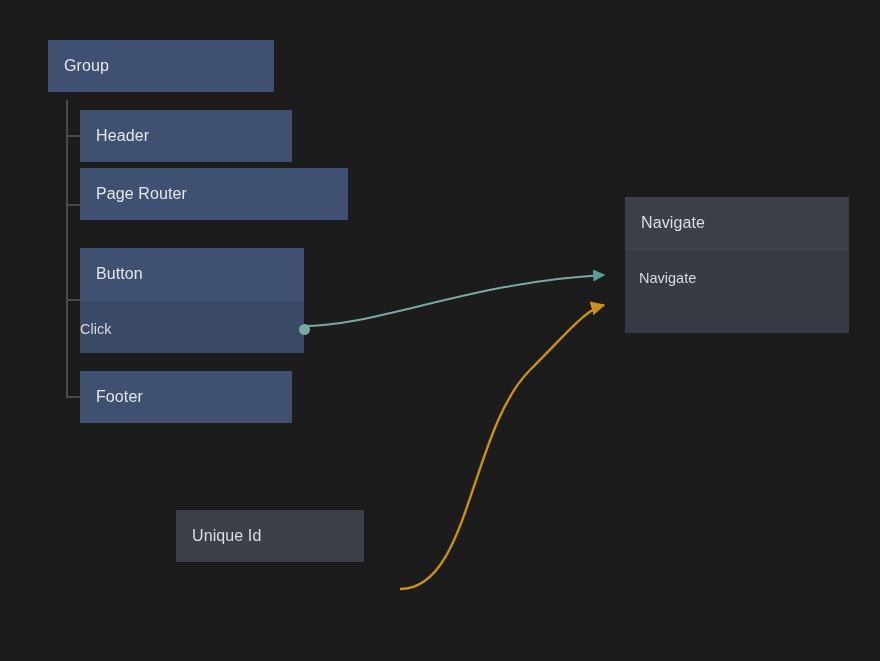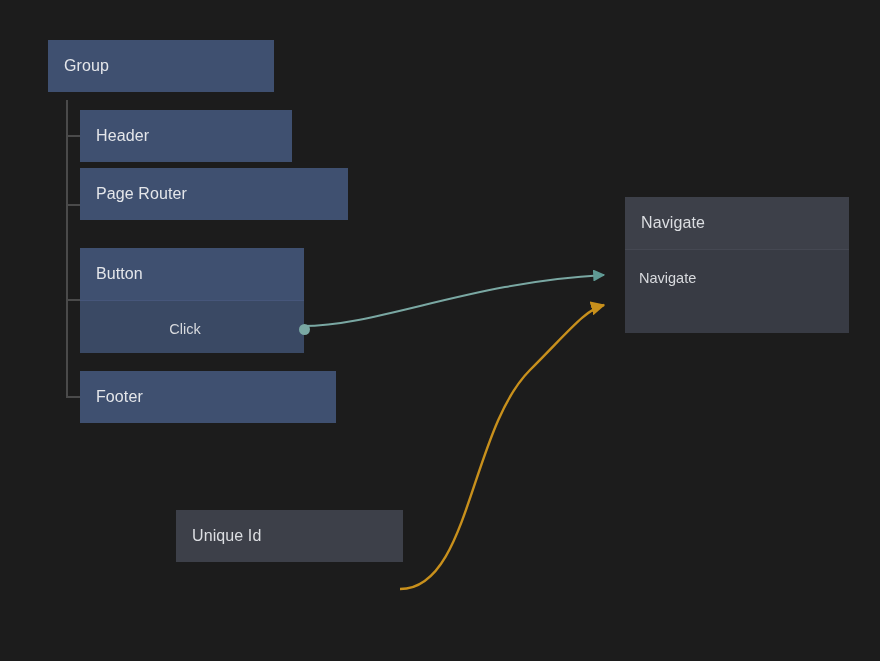--- a/index.html
+++ b/index.html
@@ -71,21 +71,21 @@
   .port-row {
     display: flex;
     align-items: center;
     height: 30px;
     font-size: 14.5px;
     color: #d8dade;
     position: relative;
     box-sizing: border-box;
   }
   .port-row.out {
-    justify-content: center;
+    justify-content: flex-start;
     padding-right: 14px;
   }
   .port-row.in {
     justify-content: flex-start;
     padding-left: 14px;
   }
   .port-dot {
     position: absolute;
     width: 11px;
     height: 11px;
@@ -146,36 +146,36 @@
       <span class="lbl">Button</span>
     </div>
     <div class="n-body" style="height:53px; padding-top:13px;">
       <div class="port-row out">
         <span class="lbl">Click</span>
         <span class="port-dot" style="background:#7aa8a3; right:-5.5px; top:9.5px;"></span>
       </div>
     </div>
   </div>
 
-  <div class="node node-blue" style="left:80px; top:371px; width:256px;">
+  <div class="node node-blue" style="left:80px; top:371px; width:212px;">
     <div class="n-head">
       <span class="lbl">Footer</span>
     </div>
   </div>
 
   <div class="node node-gray" style="left:625px; top:197px; width:224px;">
     <div class="n-head">
       <span class="lbl">Navigate</span>
     </div>
     <div class="n-body" style="height:84px; padding-top:13px;">
       <div class="port-row in">
         <span class="lbl">Navigate</span>
       </div>
     </div>
   </div>
 
-  <div class="node node-gray" style="left:176px; top:510px; width:227px;">
+  <div class="node node-gray" style="left:176px; top:510px; width:188px;">
     <div class="n-head">
       <span class="lbl">Unique Id</span>
     </div>
   </div>
 
 </div>
 
 </body></html>

